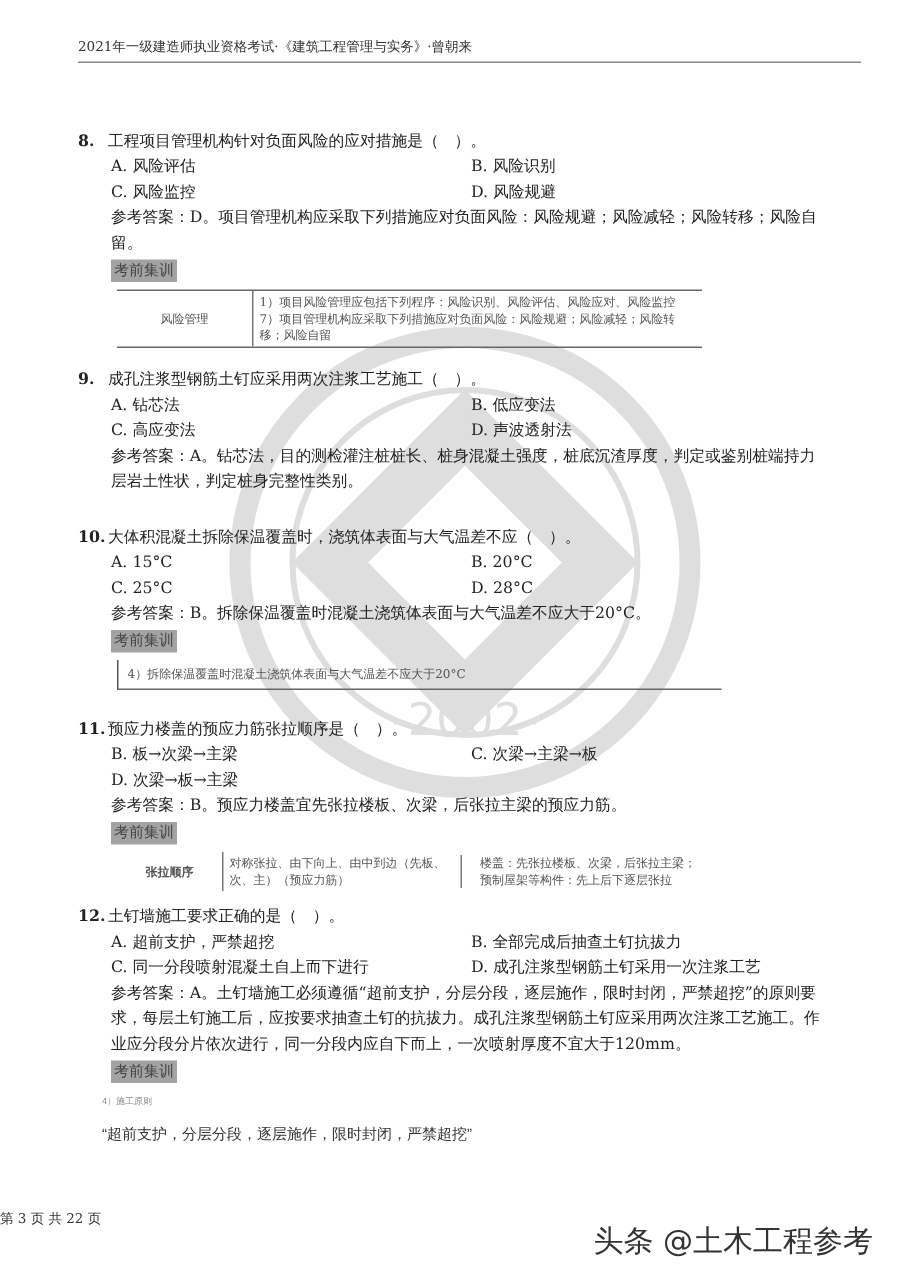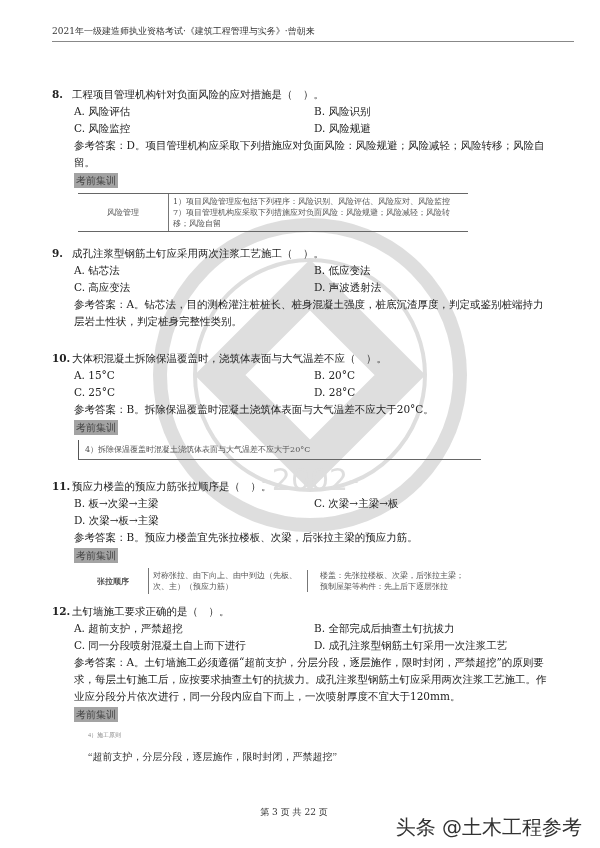--- a/index.html
+++ b/index.html
@@ -22,23 +22,23 @@
     font-size: 10px; padding: 0 2px; line-height: 15px; margin-top: 2px;
   }
   .note-table {
     margin-left: 26px; margin-top: 4px; width: 390px; font-size: 8px; color: #555;
     border-top: 1.5px solid #666; border-bottom: 1.5px solid #666;
     display: flex; line-height: 11px;
   }
   .note-table .cell-h { width: 90px; display: flex; align-items: center; justify-content: center; border-right: 1px solid #777; }
   .note-table .cell-b { flex: 1; padding: 2px 4px; }
   .note-line { margin-left: 26px; margin-top: 4px; width: 390px; font-size: 8px; color: #555; border-left: 1.5px solid #555; border-bottom: 1.5px solid #666; padding: 1px 6px; }
-  .note-free { margin-left: 36px; margin-top: 4px; font-size: 10px; font-family: Liberation Serif, serif; color: #333; }
+  .note-free { margin-left: 16px; margin-top: 4px; font-size: 10px; font-family: Liberation Sans, sans-serif; color: #333; }
   .note-free .small { font-size: 6px; color: #888; display: block; margin-bottom: 4px; }
-  .footer { position: absolute; top: 806px; left: 0; width: 588px; text-align: center; font-size: 9px; color: #333; }
+  .footer { position: absolute; top: 806px; left: 0; width: 588px; font-size: 9px; color: #333; }
   .brand { position: absolute; top: 814px; right: 18px; font-family: "DejaVu Sans", sans-serif; font-size: 20px; color: #333; }
   .watermark { position: absolute; left: 150px; top: 215px; width: 320px; height: 320px; pointer-events: none; opacity: 0.28; }
 </style>
 </head>
 <body>
 
 <div class="header">2021年一级建造师执业资格考试·《建筑工程管理与实务》·曾朝来</div>
 
 <svg class="watermark" viewBox="0 0 320 320">
   <circle cx="160" cy="160" r="150" fill="none" stroke="#8a8a8a" stroke-width="14"></circle>

